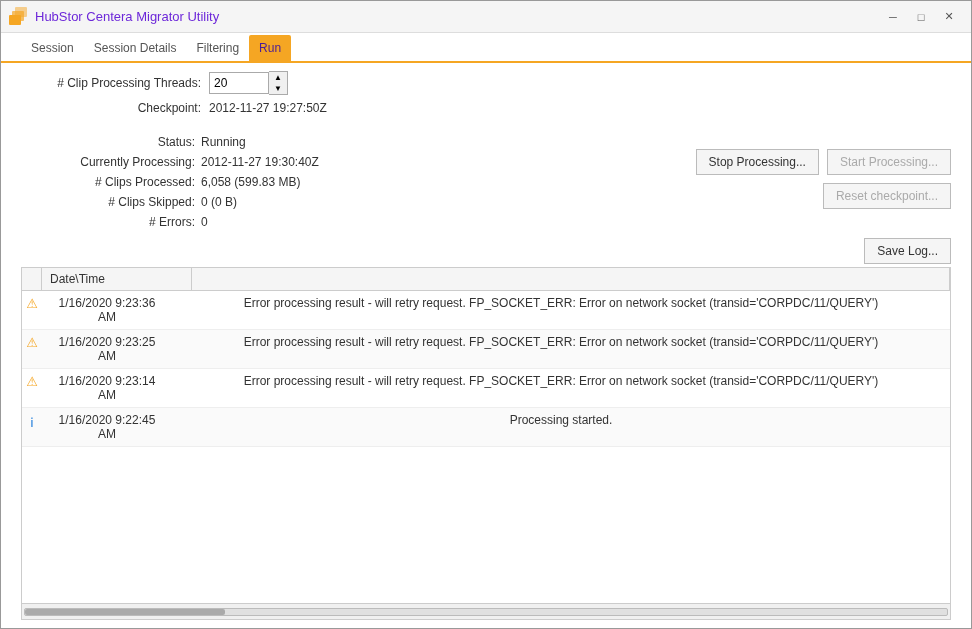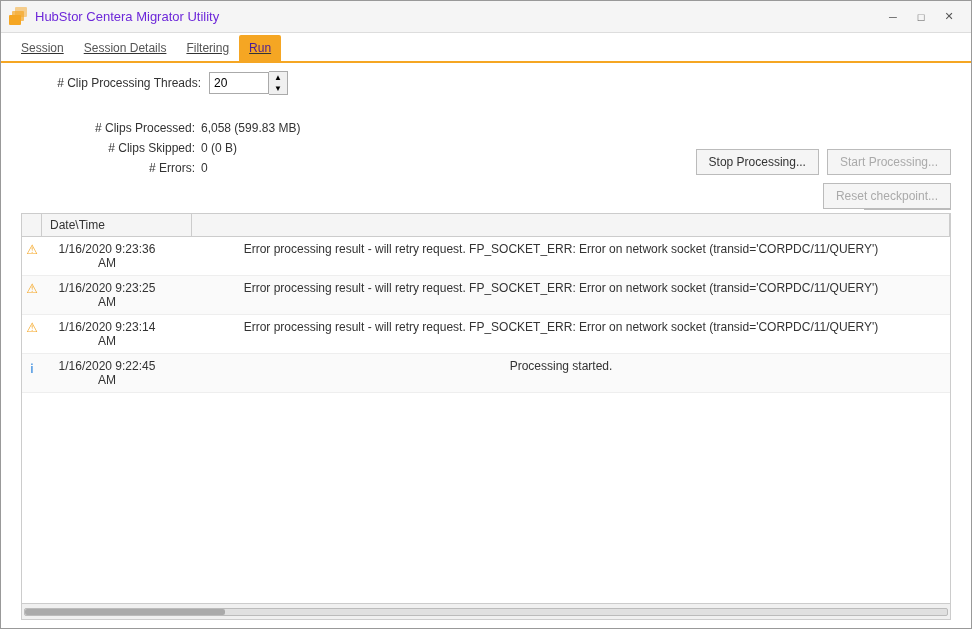--- a/index.html
+++ b/index.html
@@ -6,21 +6,21 @@
     body { font-family: 'Segoe UI', Tahoma, Geneva, Verdana, sans-serif; font-size: 12px; background: #f0f0f0; color: #333; }
 
     .window { width: 972px; height: 629px; background: #fff; border: 1px solid #999; display: flex; flex-direction: column; }
 
     .title-bar { background: #f5f5f5; border-bottom: 1px solid #ddd; display: flex; align-items: center; padding: 0 8px; height: 32px; }
     .title-bar-icon { width: 20px; height: 20px; margin-right: 6px; }
     .title-bar-text { flex: 1; font-size: 13px; color: #6d28d9; }
     .title-bar-controls { display: flex; gap: 0; }
     .title-btn { width: 28px; height: 22px; background: #f5f5f5; border: none; cursor: pointer; font-size: 11px; display: flex; align-items: center; justify-content: center; color: #555; }
 
-    .menu-bar { display: flex; border-bottom: 2px solid #f5a623; padding: 0 10px; height: 30px; align-items: flex-end; text-decoration: underline; }
+    .menu-bar { display: flex; border-bottom: 2px solid #f5a623; padding: 0 20px; height: 30px; align-items: flex-end; }
     .menu-tab { padding: 4px 10px; font-size: 12px; cursor: pointer; color: #555; border: none; background: none; height: 26px; display: flex; align-items: center; }
     .menu-tab.active { background: #f5a623; color: #4c1d95; border-radius: 2px 2px 0 0; }
 
     .content { flex: 1; padding: 8px 20px; display: flex; flex-direction: column; overflow: hidden; }
     .form-row { display: flex; align-items: center; gap: 8px; }
     .form-label { text-align: right; width: 180px; font-size: 12px; color: #333; }
     .form-value { font-size: 12px; color: #333; }
 
     .spinbox { display: flex; align-items: center; }
     .spinbox-input { width: 60px; height: 22px; border: 1px solid #aaa; padding: 0 4px; font-size: 12px; text-align: left; }
@@ -94,31 +94,43 @@
       <span class="form-label"># Clip Processing Threads:</span>
       <div class="spinbox">
         <input class="spinbox-input" type="text" value="20" style="">
         <div class="spinbox-btns">
           <button class="spinbox-btn">▲</button>
           <button class="spinbox-btn">▼</button>
         </div>
       </div>
     </div>
 
+    <div class="form-row">
+      <span class="form-label">Checkpoint:</span>
+      <span class="form-value">2012-11-27 19:27:50Z</span>
+    </div>
 
     <div class="button-group">
       <button class="btn">Stop Processing...</button>
       <button class="btn" disabled="">Start Processing...</button>
     </div>
 
     <div style="position:absolute; right:20px; top:120px;">
       <button class="btn" disabled="" style="min-width:120px;">Reset checkpoint...</button>
     </div>
 
     <div class="stats-section">
+      <div class="stats-row">
+        <span class="stats-label">Status:</span>
+        <span class="stats-value">Running</span>
+      </div>
+      <div class="stats-row">
+        <span class="stats-label">Currently Processing:</span>
+        <span class="stats-value">2012-11-27 19:30:40Z</span>
+      </div>
       <div class="stats-row">
         <span class="stats-label"># Clips Processed:</span>
         <span class="stats-value">6,058 (599.83 MB)</span>
       </div>
       <div class="stats-row">
         <span class="stats-label"># Clips Skipped:</span>
         <span class="stats-value">0 (0 B)</span>
       </div>
       <div class="stats-row">
         <span class="stats-label"># Errors:</span>

